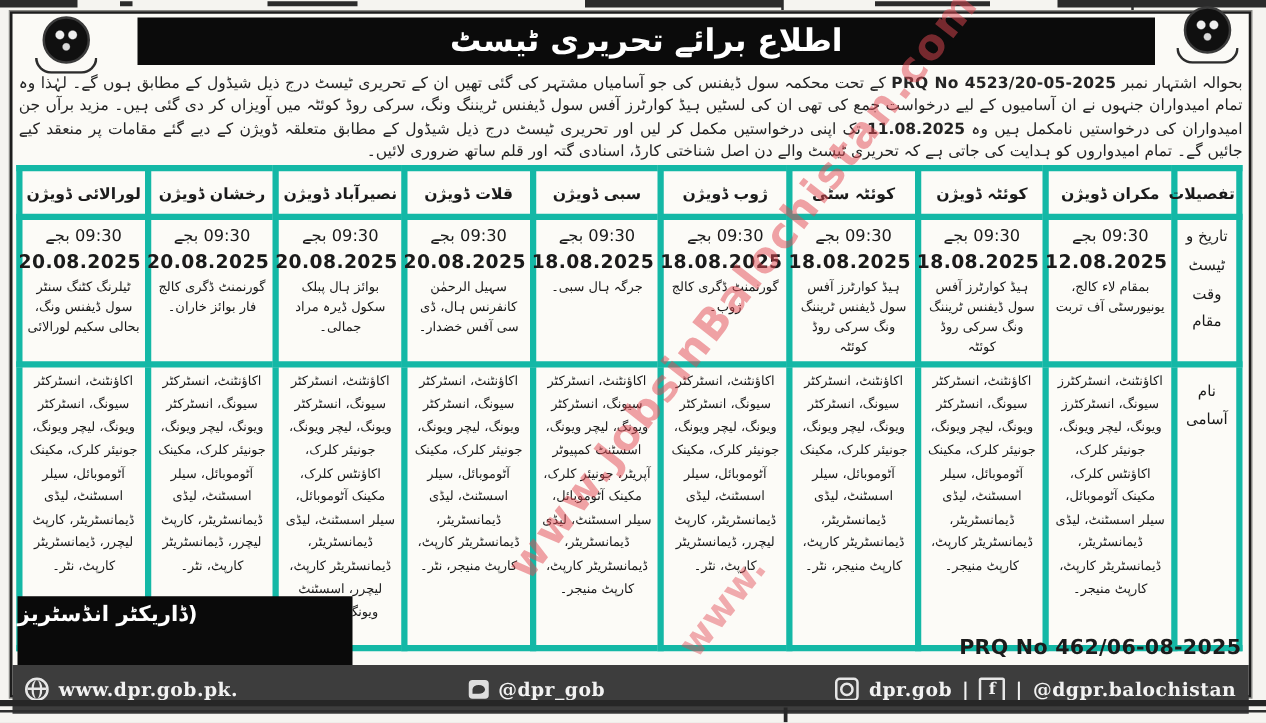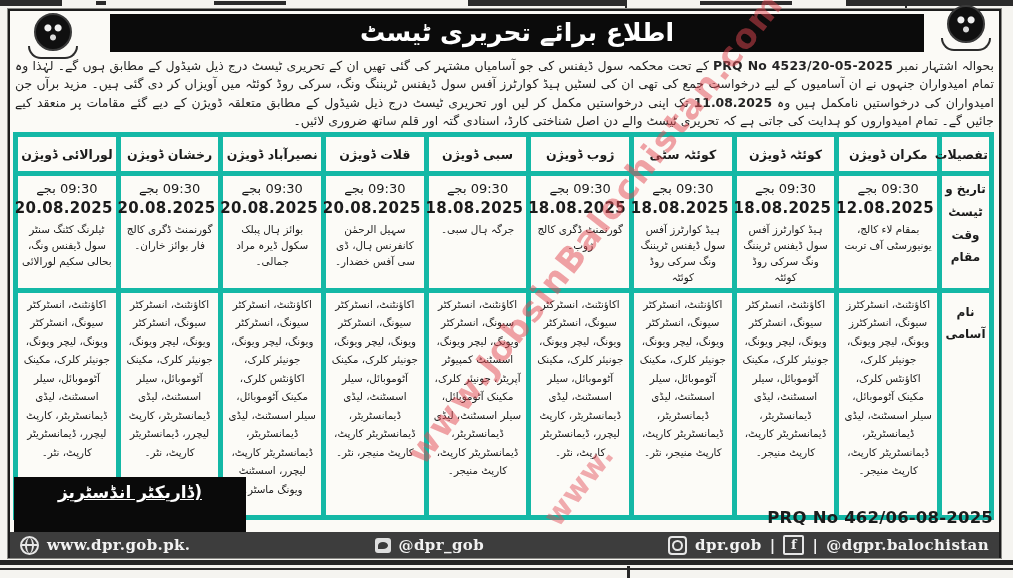--- a/index.html
+++ b/index.html
@@ -27,31 +27,31 @@
      font-size:12.4px;line-height:18.4px;text-align:justify;color:#242424;}
   .intro b{font-family:"DejaVu Sans",sans-serif;letter-spacing:.2px;}
   
   table.sched{position:absolute;left:3px;top:121px;width:981px;border-collapse:collapse;
      direction:rtl;table-layout:fixed;background:#fcfbf7;}
   table.sched th,table.sched td{border:5px solid #14b8a6;padding:2px 3px;vertical-align:top;}
   col.c-label{width:52px;}
   tr.r-head th{height:32px;font-size:12.5px;font-weight:bold;vertical-align:middle;padding:1px;}
   tr.r-sched td{height:96px;text-align:center;}
   tr.r-posts td{height:212px;}
-  .lbl{font-size:12px;font-weight:bold;text-align:center;line-height:1.9;}
+  .lbl{font-size:12px;font-weight:normal;text-align:center;line-height:1.9;}
   .time{font-weight:normal;font-size:13px;margin-top:3px;}
   .date{font-weight:bold;font-size:15px;letter-spacing:.3px;margin-top:3px;}
   .venue{font-size:10.4px;line-height:1.55;margin-top:4px;}
   .posts{font-size:10.3px;line-height:1.8;text-align:center;padding:3px 1px;}
   
-  .sign-box{position:absolute;left:4px;top:466px;width:232px;height:54px;background:#0a0a0a;
-     color:#fff;text-align:center;direction:rtl;font-weight:bold;font-size:17px;line-height:26px;padding-top:2px;text-decoration:underline;}
+  .sign-box{position:absolute;left:4px;top:466px;width:268px;height:54px;background:#0a0a0a;
+     color:#fff;text-align:left;direction:rtl;font-weight:bold;font-size:17px;line-height:26px;padding-top:2px;}
   .prq-bottom{position:absolute;right:6px;top:497px;font-weight:bold;font-size:16.5px;letter-spacing:.2px;}
   
-  .media-bar{position:absolute;left:0;top:521px;width:989px;height:26px;background:#3d3d3d;
+  .media-bar{position:absolute;left:0;top:521px;width:989px;height:39px;background:#3d3d3d;
      display:flex;align-items:center;padding:0 10px;box-sizing:border-box;gap:8px;
      color:#f2f2f2;font-family:"DejaVu Serif",serif;font-weight:bold;font-size:15px;letter-spacing:.4px;}
   .media-bar .sp{flex:1;}
   .mi{display:inline-block;position:relative;flex:none;}
   .icon-globe{width:15px;height:15px;border:2px solid #e6e6e6;border-radius:50%;}
   .icon-globe::before{content:"";position:absolute;top:0;bottom:0;left:3px;right:3px;
      border-left:2px solid #e6e6e6;border-right:2px solid #e6e6e6;border-radius:50%;}
   .icon-globe::after{content:"";position:absolute;left:0;right:0;top:6px;border-top:2px solid #e6e6e6;}
   .icon-twitter{width:16px;height:15px;background:#dedede;border-radius:3px;}
   .icon-twitter::before{content:"";position:absolute;left:3px;top:4px;width:10px;height:7px;

